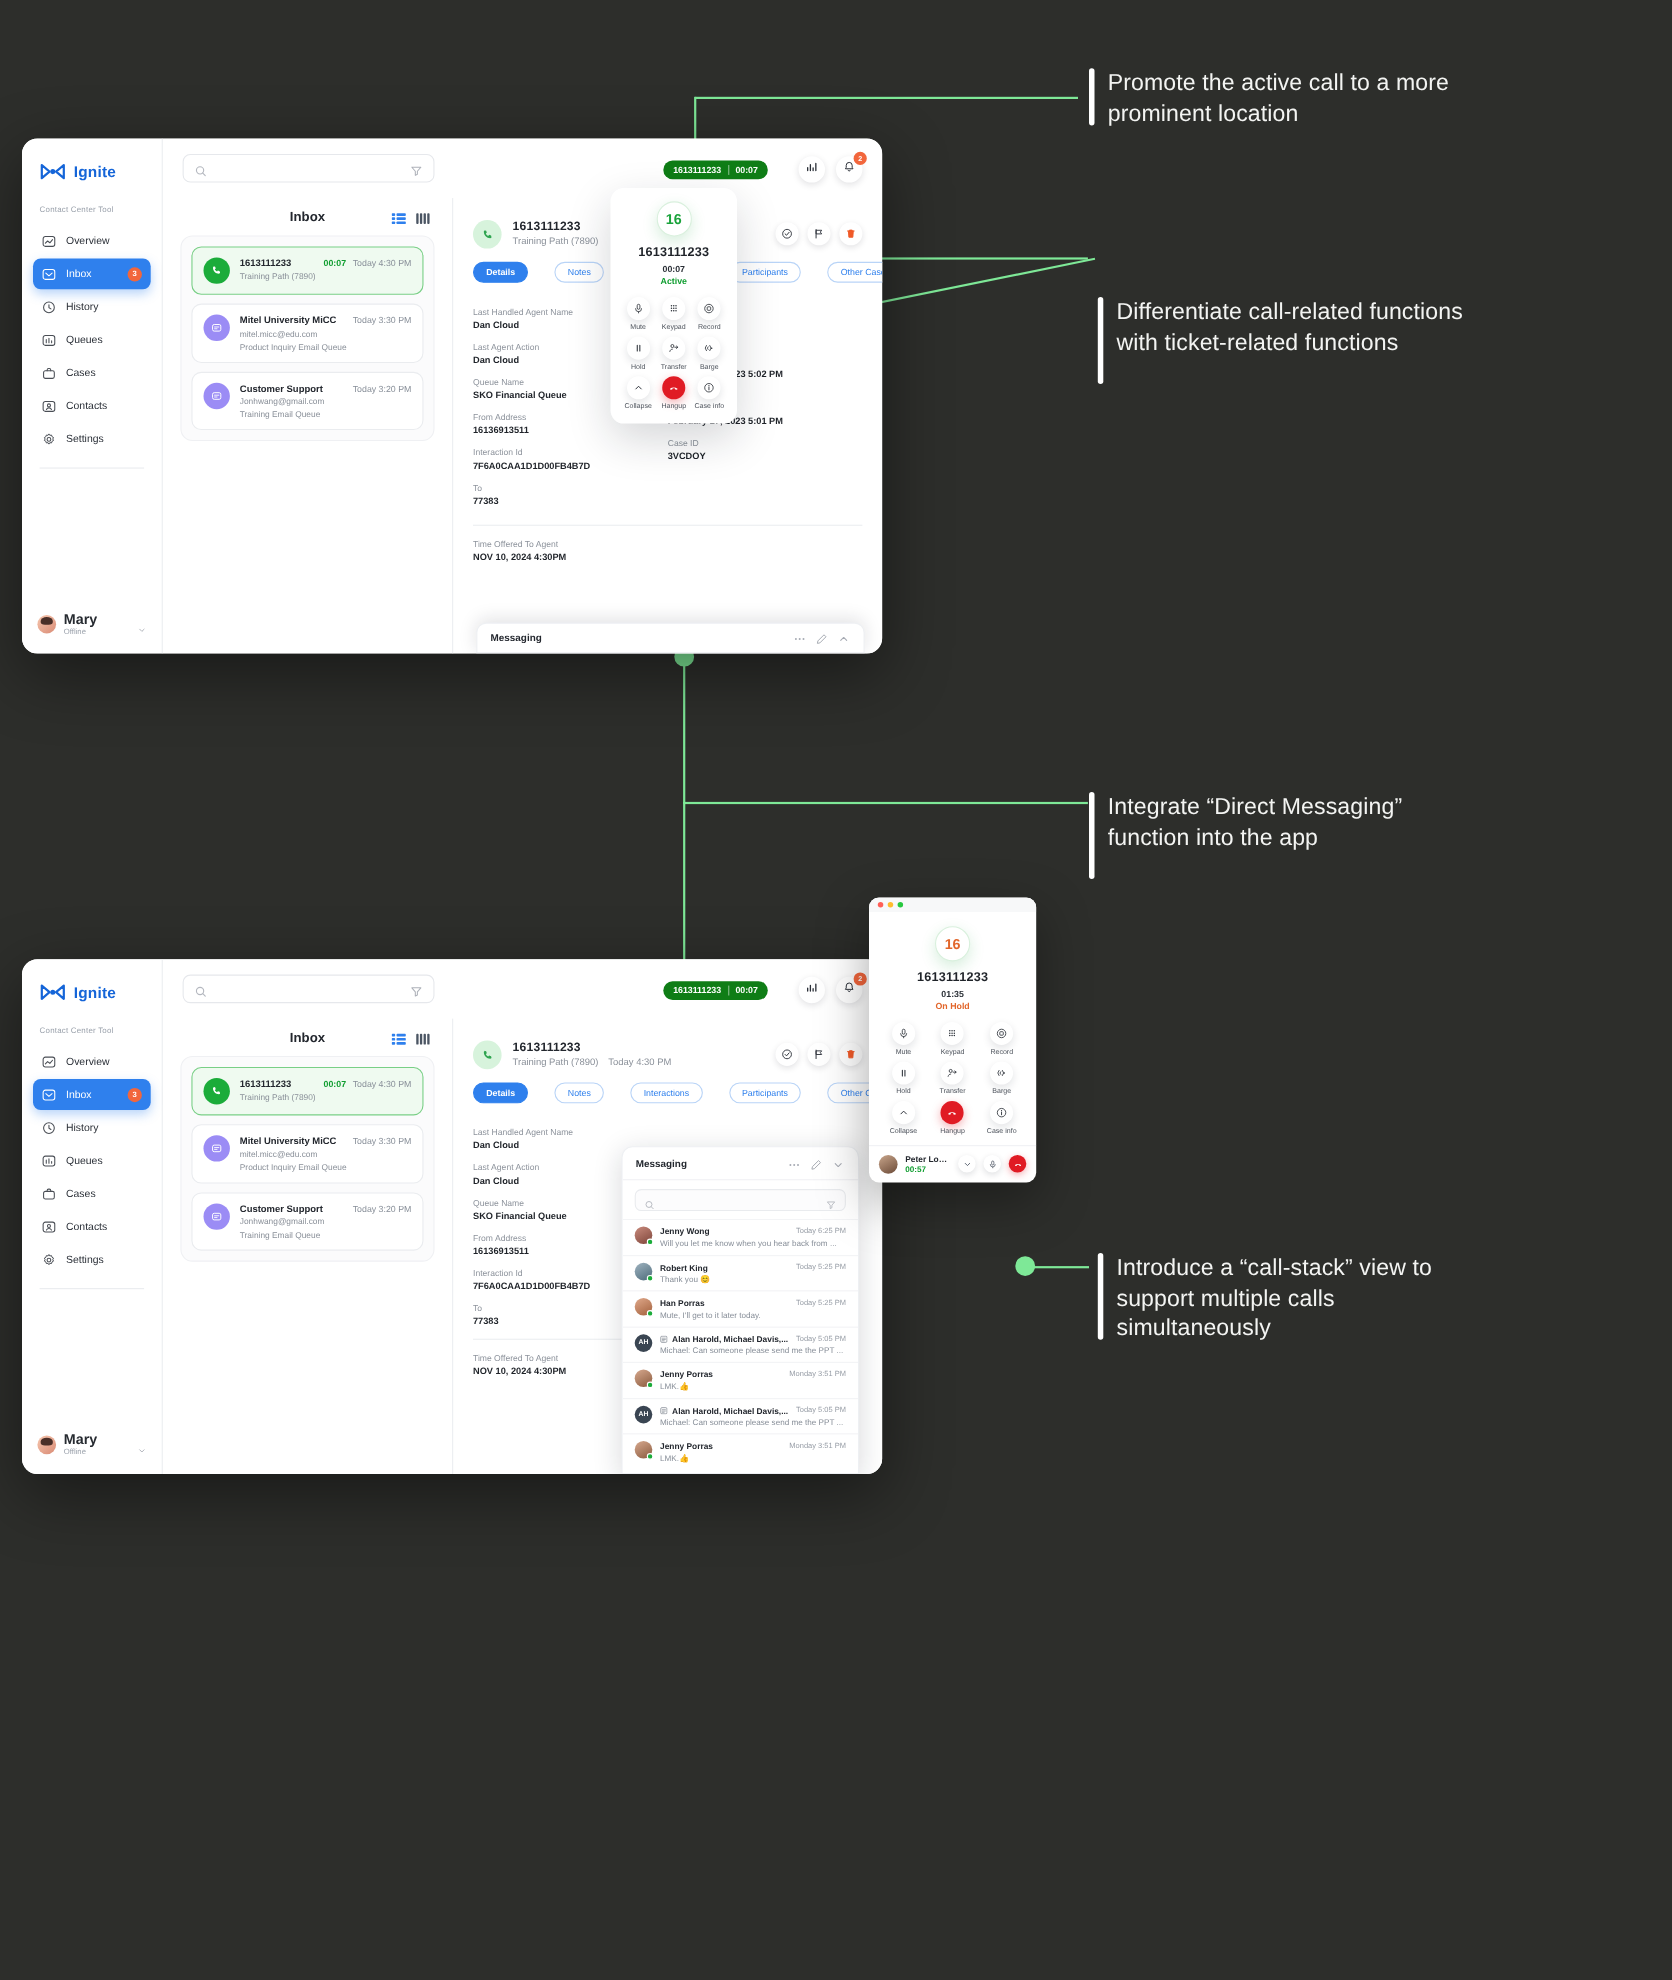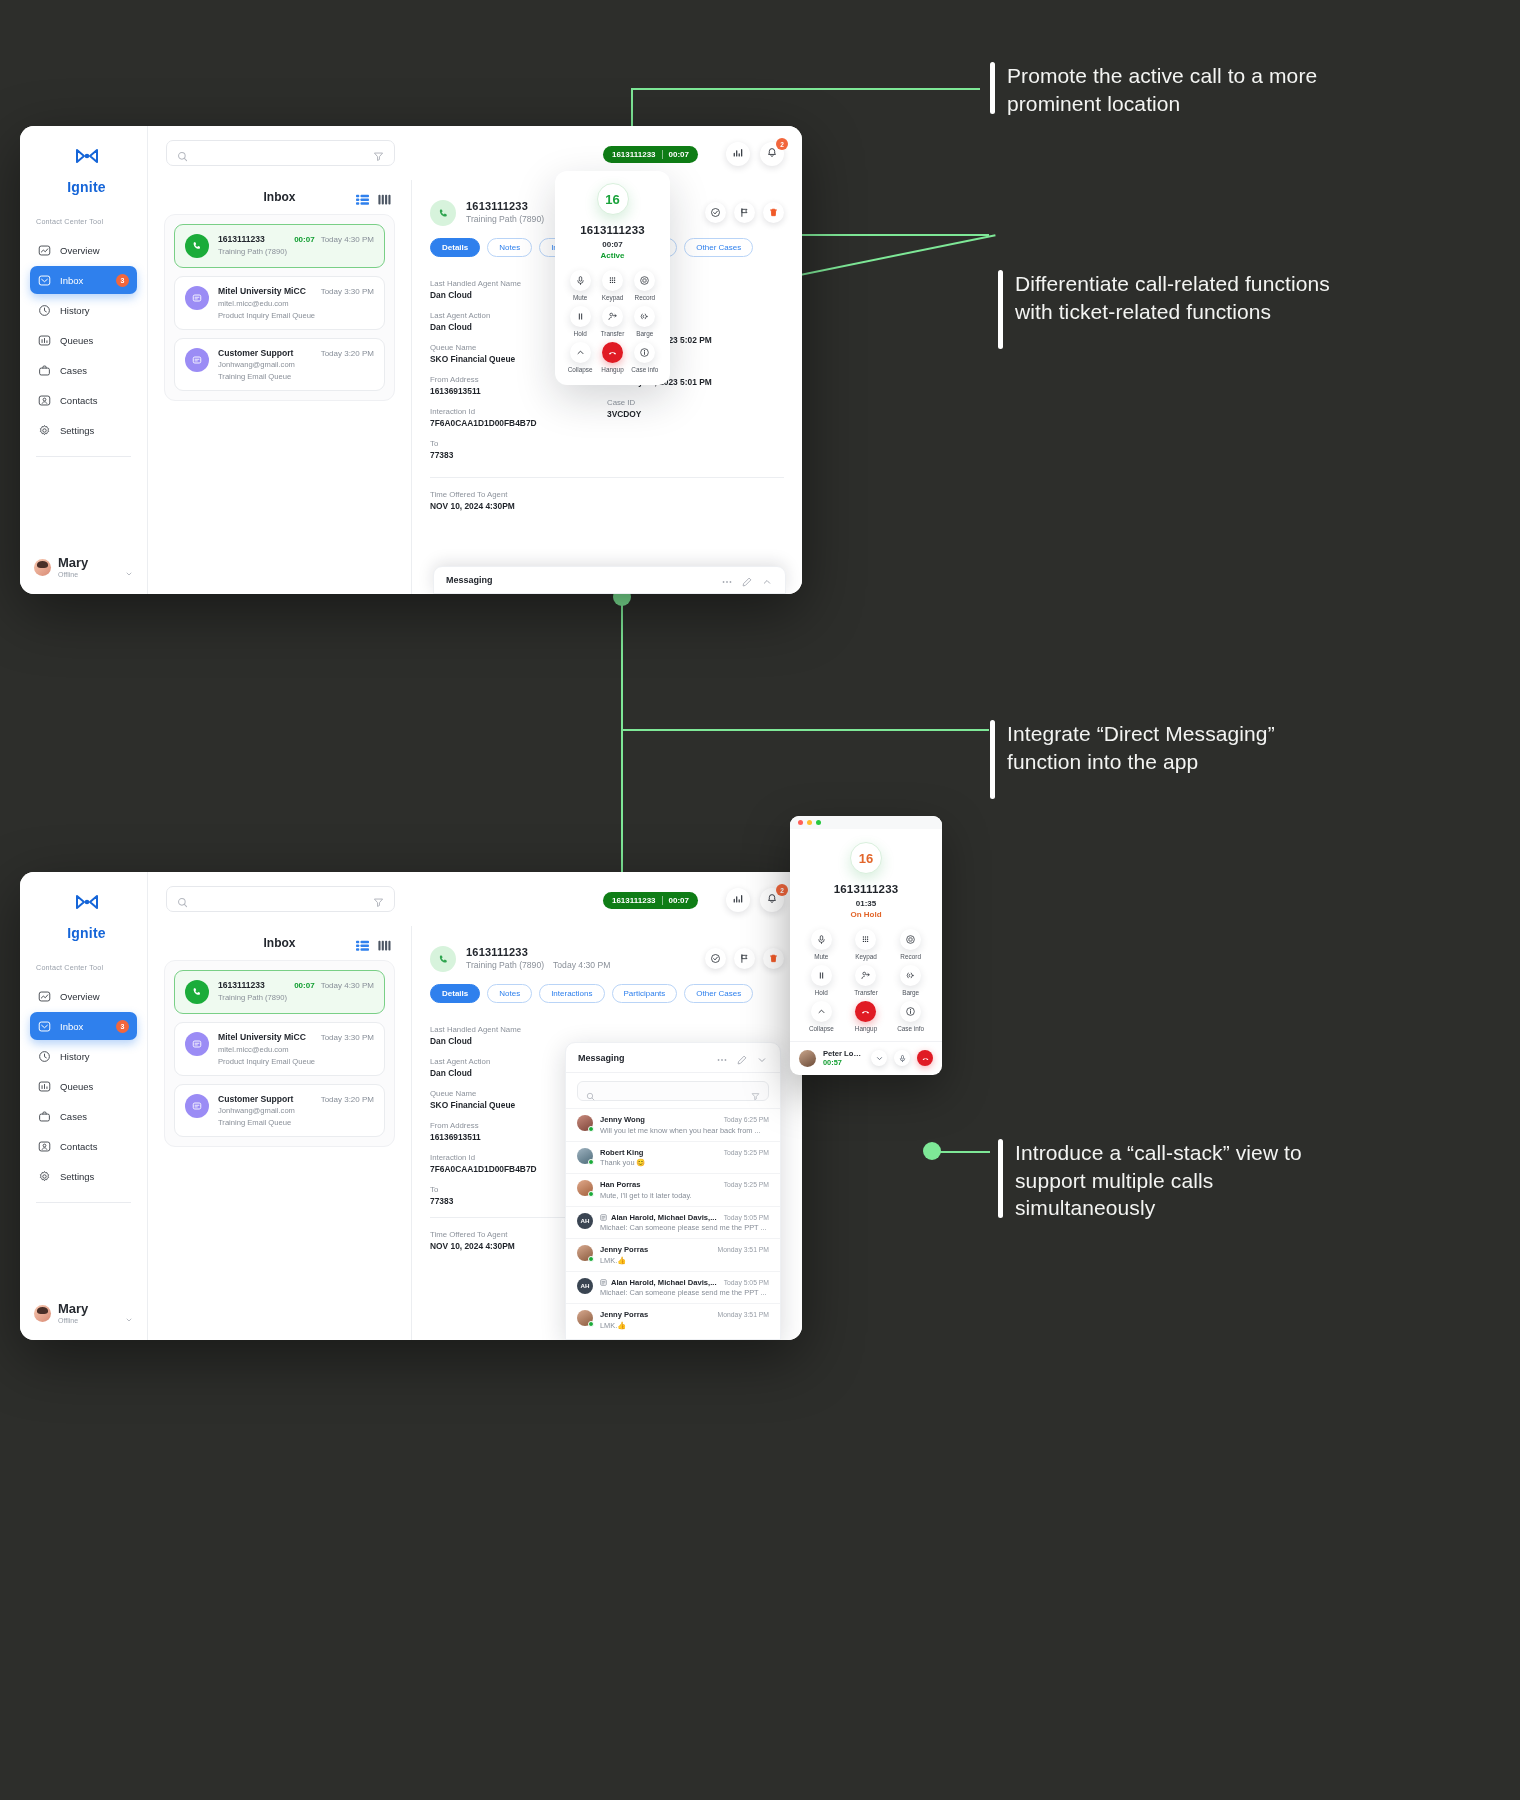--- a/index.html
+++ b/index.html
@@ -23,21 +23,21 @@
   #app-one { left: 20px; top: 126px; width: 782px; height: 468px; }
   #app-two { left: 20px; top: 872px; width: 782px; height: 468px; }
 
   
   .sidebar {
     width: 128px; background: #fff; flex: 0 0 128px;
     border-right: 1px solid #eceef1;
     padding: 22px 10px 10px 10px;
     position: relative;
   }
-  .brand { display: flex; align-items: center; gap: 7px; padding-left: 6px; margin-bottom: 22px; flex-direction: column; }
+  .brand { display: flex; align-items: center; gap: 7px; padding-left: 6px; margin-bottom: 22px; }
   .brand-mark { width: 24px; height: 16px; position: relative; flex: 0 0 24px; }
   .brand-mark svg { display: block; }
   .brand-name { font-size: 14px; font-weight: 700; color: #1565d8; letter-spacing: .2px; }
   .section-label {
     font-size: 7.2px; color: #9aa1ab; padding-left: 6px; margin-bottom: 10px;
     letter-spacing: .2px;
   }
   .nav-item {
     display: flex; align-items: center; gap: 9px;
     height: 28px; border-radius: 7px; padding: 0 8px;
@@ -155,21 +155,21 @@
   .dh-txt { flex: 1; min-width: 0; }
   .dh-title { font-size: 11px; font-weight: 700; color: #23272e; letter-spacing: .2px; }
   .dh-sub { font-size: 8.6px; color: #8a9099; margin-top: 2px; display: flex; gap: 9px; }
   .dh-actions { display: flex; gap: 8px; align-items: center; padding-top: 2px; }
   .act-btn {
     width: 21px; height: 21px; border-radius: 50%; background: #fff;
     box-shadow: 0 2px 6px rgba(20,25,40,.13);
     display: flex; align-items: center; justify-content: center; cursor: pointer;
   }
   .act-btn svg { width: 11px; height: 11px; }
-  .tabs { display: flex; gap: 7px; margin-top: 12px; flex-wrap: nowrap; }
+  .tabs { display: flex; gap: 24px; margin-top: 12px; flex-wrap: nowrap; }
   .tab {
     height: 19px; border-radius: 10px; padding: 0 11px;
     display: flex; align-items: center; justify-content: center;
     font-size: 8px; color: #2f80ed; border: 1px solid #b9d4f7; background: #fff;
     white-space: nowrap; cursor: pointer;
   }
   .tab.active { background: #2f80ed; color: #fff; border-color: #2f80ed; font-weight: 600; }
   .fields { display: flex; margin-top: 22px; }
   .fcol { flex: 1; min-width: 0; }
   .field { margin-bottom: 11px; }

